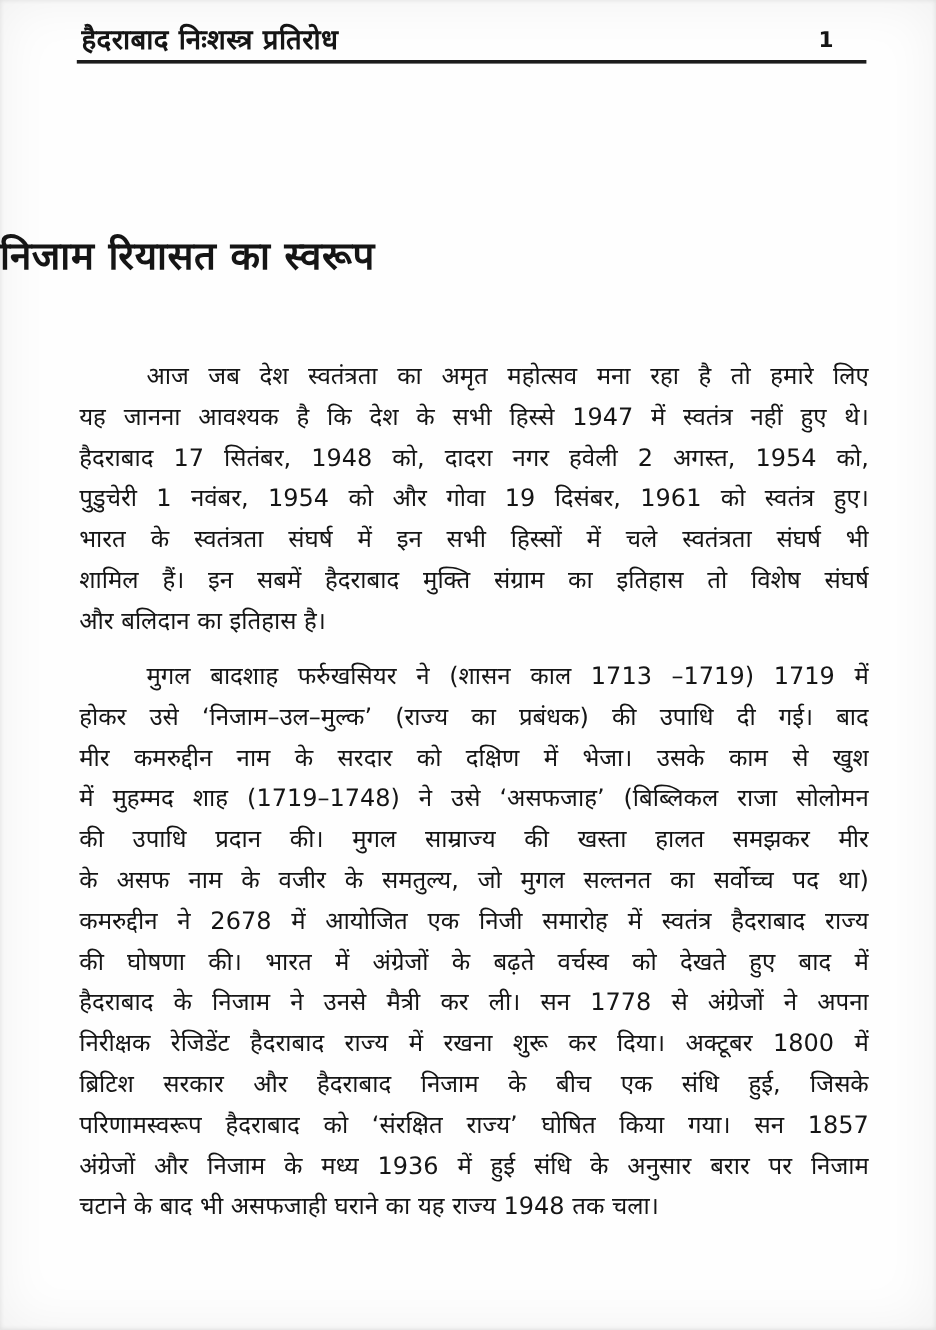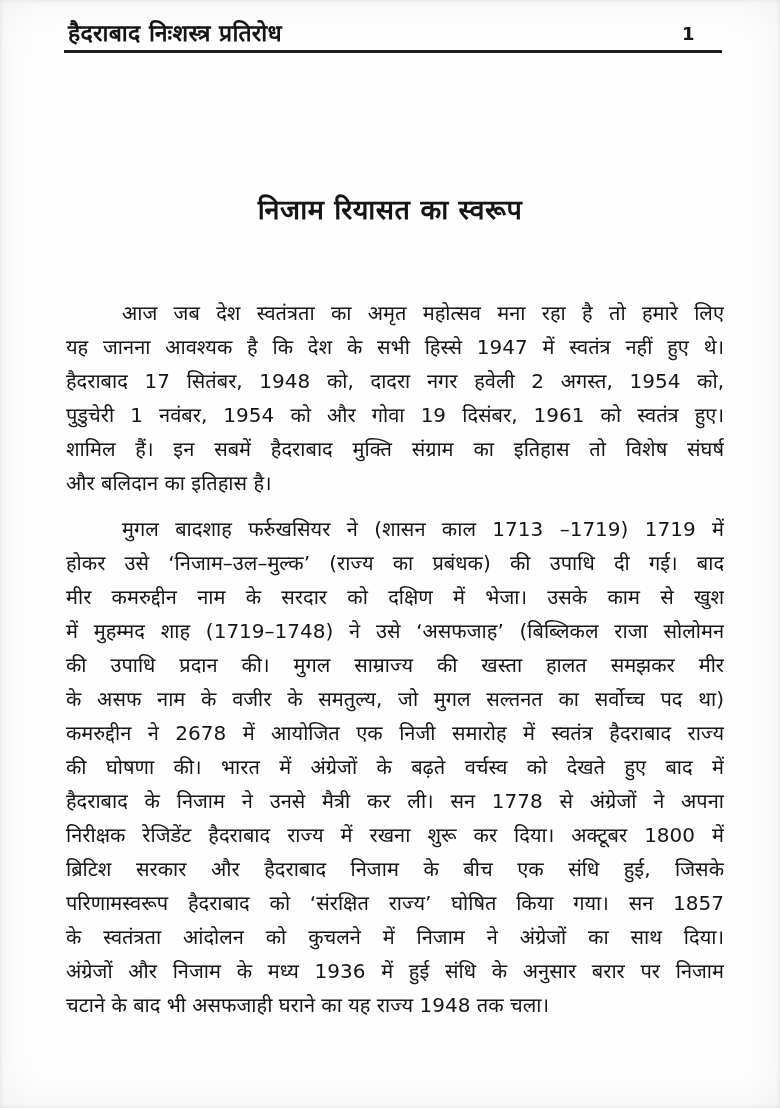--- a/index.html
+++ b/index.html
@@ -40,22 +40,21 @@
     left: 64px;
     width: 658px;
     height: 3px;
     background: #1c1c1c;
   }
   .chapter-title {
     position: absolute;
     top: 190px;
     left: 0;
     width: 780px;
-    text-align: center;
-    font-size: 27px;
+    font-size: 32px;
     font-weight: 700;
     letter-spacing: 0.5px;
   }
   .body-text {
     position: absolute;
     top: 296px;
     left: 66px;
     width: 658px;
     font-size: 20px;
   }
@@ -85,36 +84,36 @@
 
   <h1 class="chapter-title" style="margin:0;">निजाम रियासत का स्वरूप</h1>
 
   <div class="body-text">
 
     <div class="para para1">
       <div class="line first">आज जब देश स्वतंत्रता का अमृत महोत्सव मना रहा है तो हमारे लिए</div>
       <div class="line">यह जानना आवश्यक है कि देश के सभी हिस्से 1947 में स्वतंत्र नहीं हुए थे।</div>
       <div class="line">हैदराबाद 17 सितंबर, 1948 को, दादरा नगर हवेली 2 अगस्त, 1954 को,</div>
       <div class="line">पुडुचेरी 1 नवंबर, 1954 को और गोवा 19 दिसंबर, 1961 को स्वतंत्र हुए।</div>
+      <div class="line">भारत के स्वतंत्रता संघर्ष में इन सभी हिस्सों में चले स्वतंत्रता संघर्ष भी</div>
       <div class="line">शामिल हैं। इन सबमें हैदराबाद मुक्ति संग्राम का इतिहास तो विशेष संघर्ष</div>
       <div class="line last">और बलिदान का इतिहास है।</div>
     </div>
 
     <div class="para para2">
       <div class="line first">मुगल बादशाह फर्रुखसियर ने (शासन काल 1713 –1719) 1719 में</div>
       <div class="line">होकर उसे ‘निजाम–उल–मुल्क’ (राज्य का प्रबंधक) की उपाधि दी गई। बाद</div>
       <div class="line">मीर कमरुद्दीन नाम के सरदार को दक्षिण में भेजा। उसके काम से खुश</div>
       <div class="line">में मुहम्मद शाह (1719–1748) ने उसे ‘असफजाह’ (बिब्लिकल राजा सोलोमन</div>
       <div class="line">की उपाधि प्रदान की। मुगल साम्राज्य की खस्ता हालत समझकर मीर</div>
       <div class="line">के असफ नाम के वजीर के समतुल्य, जो मुगल सल्तनत का सर्वोच्च पद था)</div>
       <div class="line">कमरुद्दीन ने 2678 में आयोजित एक निजी समारोह में स्वतंत्र हैदराबाद राज्य</div>
       <div class="line">की घोषणा की। भारत में अंग्रेजों के बढ़ते वर्चस्व को देखते हुए बाद में</div>
       <div class="line">हैदराबाद के निजाम ने उनसे मैत्री कर ली। सन 1778 से अंग्रेजों ने अपना</div>
       <div class="line">निरीक्षक रेजिडेंट हैदराबाद राज्य में रखना शुरू कर दिया। अक्टूबर 1800 में</div>
       <div class="line">ब्रिटिश सरकार और हैदराबाद निजाम के बीच एक संधि हुई, जिसके</div>
       <div class="line">परिणामस्वरूप हैदराबाद को ‘संरक्षित राज्य’ घोषित किया गया। सन 1857</div>
-      <div class="line">के स्वतंत्रता आंदोलन को कुचलने में निजाम ने अंग्रेजों का साथ दिया।</div>
       <div class="line">अंग्रेजों और निजाम के मध्य 1936 में हुई संधि के अनुसार बरार पर निजाम</div>
       <div class="line last">चटाने के बाद भी असफजाही घराने का यह राज्य 1948 तक चला।</div>
     </div>
 
   </div>
 </div>
 
 </body></html>

